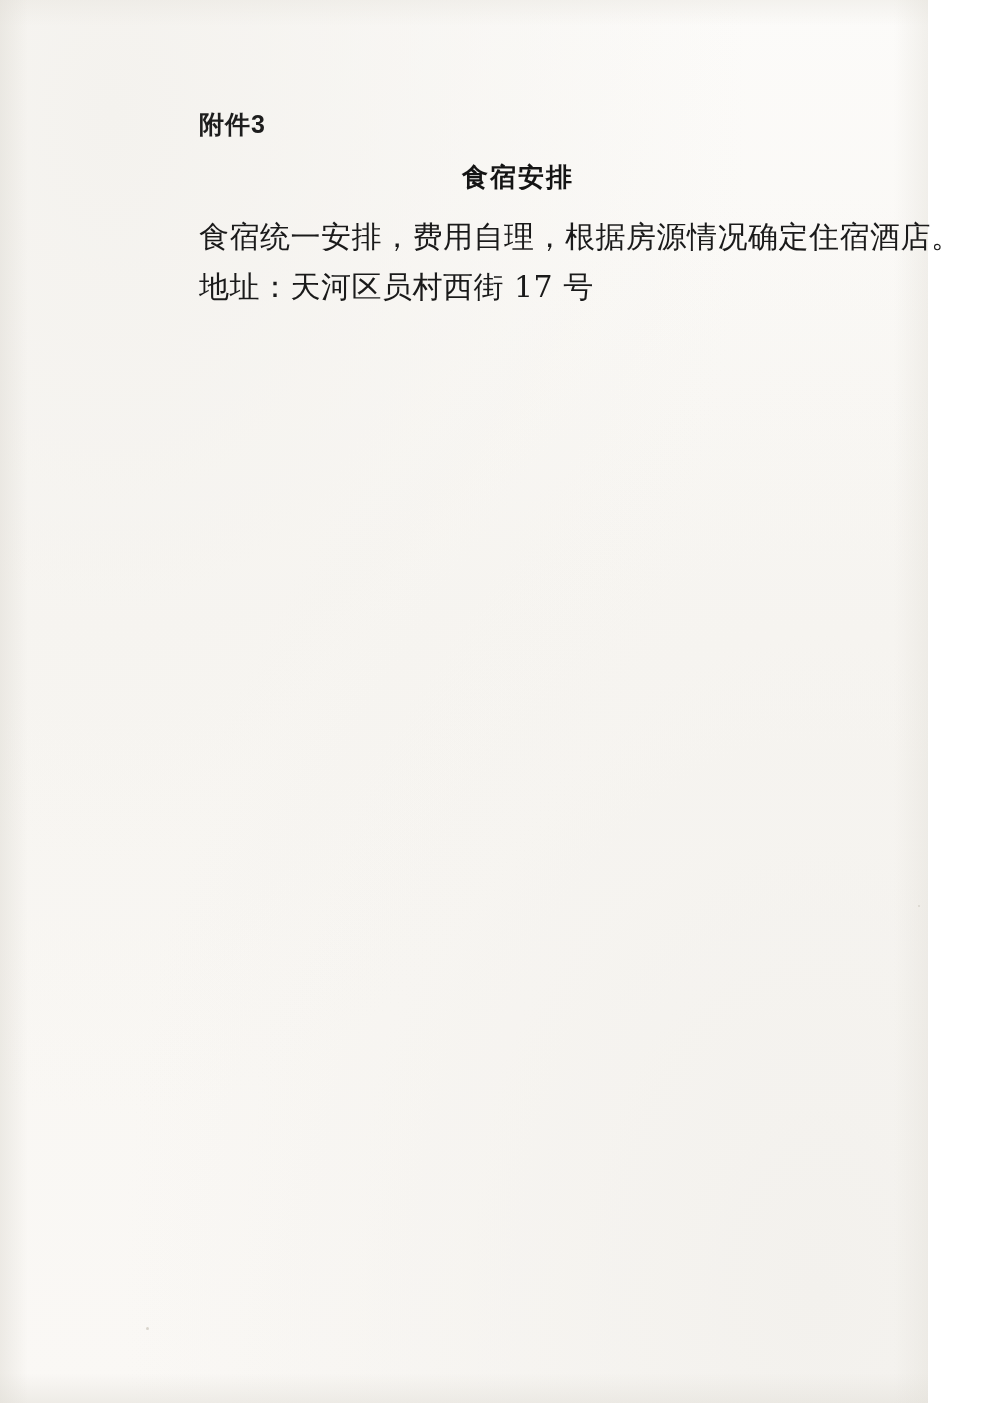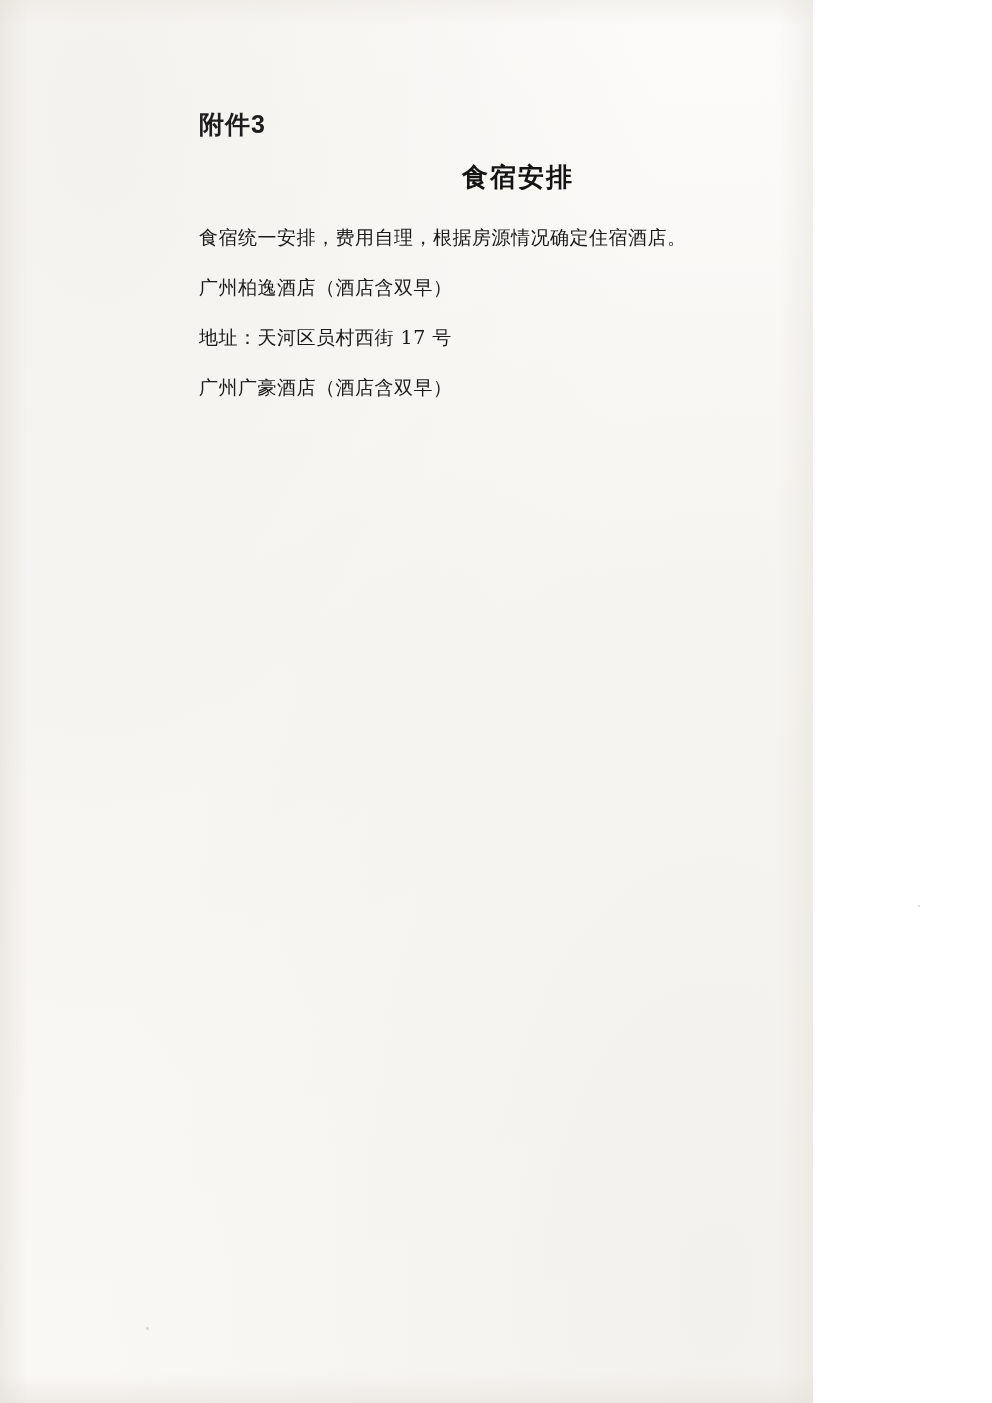--- a/index.html
+++ b/index.html
@@ -8,21 +8,21 @@
   }
   body {
     width: 992px;
     height: 1403px;
     background: #ffffff;
     font-family: "Liberation Serif", serif;
     overflow: hidden;
   }
   .page {
     position: relative;
-    width: 813px;
+    width: 928px;
     height: 1403px;
     background: #fbfaf8;
     background-image:
       radial-gradient(ellipse at 12% 8%, #f4f2ee 0%, rgba(244,242,238,0) 55%),
       radial-gradient(ellipse at 88% 92%, #f3f1ed 0%, rgba(243,241,237,0) 60%),
       linear-gradient(180deg, #fcfbf9 0%, #f8f6f2 45%, #faf8f5 100%);
     box-sizing: border-box;
   }
   
   .page::before {
@@ -64,21 +64,21 @@
     transform: translateX(22px);
   }
   .body-lines {
     position: absolute;
     left: 199px;
     top: 212px;
     width: 720px;
   }
   .body-line {
     font-family: "DejaVu Serif", serif;
-    font-size: 19px;
+    font-size: 30px;
     line-height: 50px;
     color: #1a1a1a;
     letter-spacing: 0.5px;
     white-space: nowrap;
   }
   .speck {
     position: absolute;
     background: #d8d4cc;
     border-radius: 50%;
     pointer-events: none;
@@ -89,21 +89,19 @@
 
 <div class="page">
   <div class="content">
 
     <div class="attachment-label">附件3</div>
 
     <div class="doc-title">食宿安排</div>
 
     <div class="body-lines">
       <div class="body-line">食宿统一安排，费用自理，根据房源情况确定住宿酒店。</div>
-      <div class="body-line">广州柏逸酒店（酒店含双早）</div>
       <div class="body-line">地址：天河区员村西街 17 号</div>
-      <div class="body-line">广州广豪酒店（酒店含双早）</div>
     </div>
 
     <div class="speck" style="left:146px; top:1327px; width:3px; height:3px;"></div>
     <div class="speck" style="left:918px; top:905px; width:2px; height:2px;"></div>
   </div>
 </div>
 
 </body></html>

